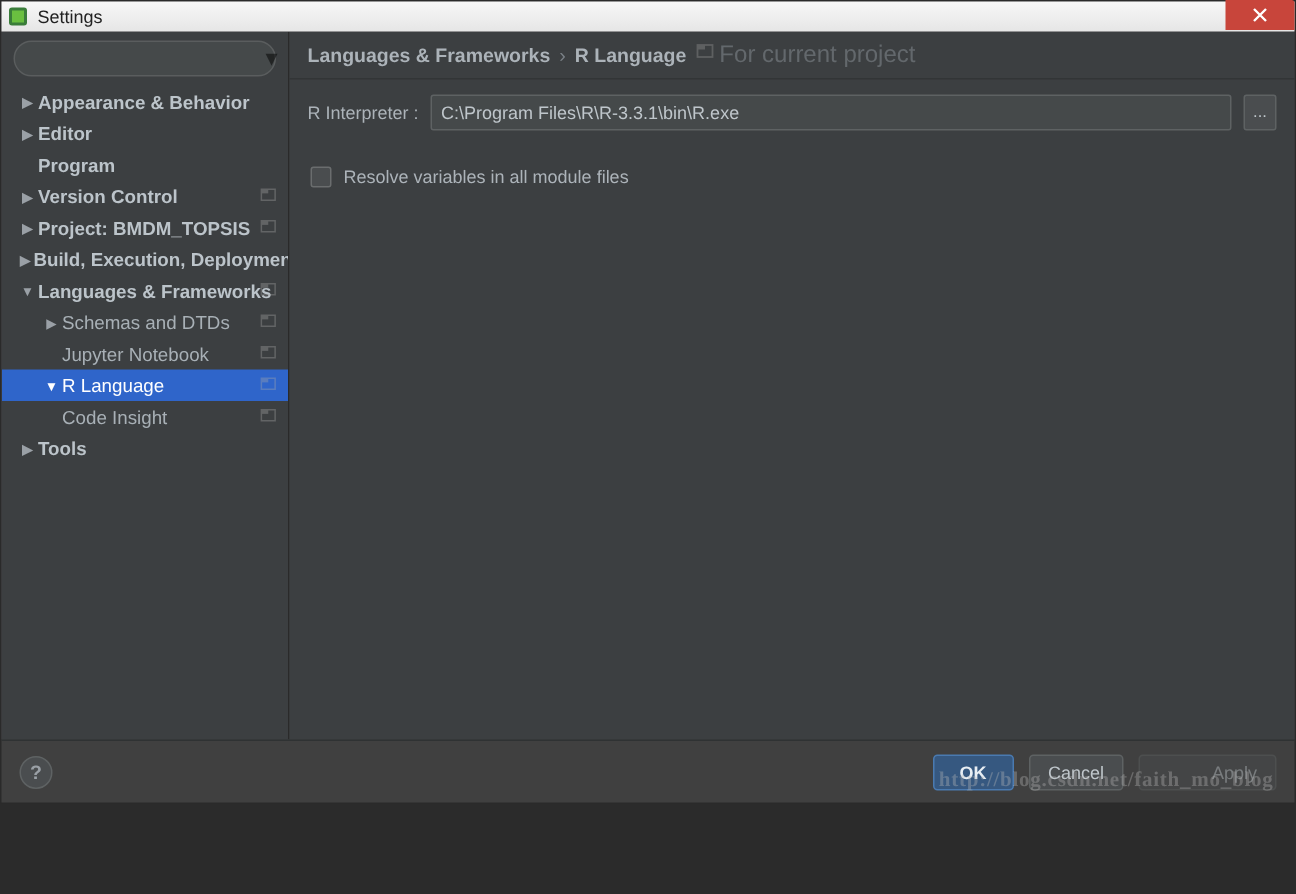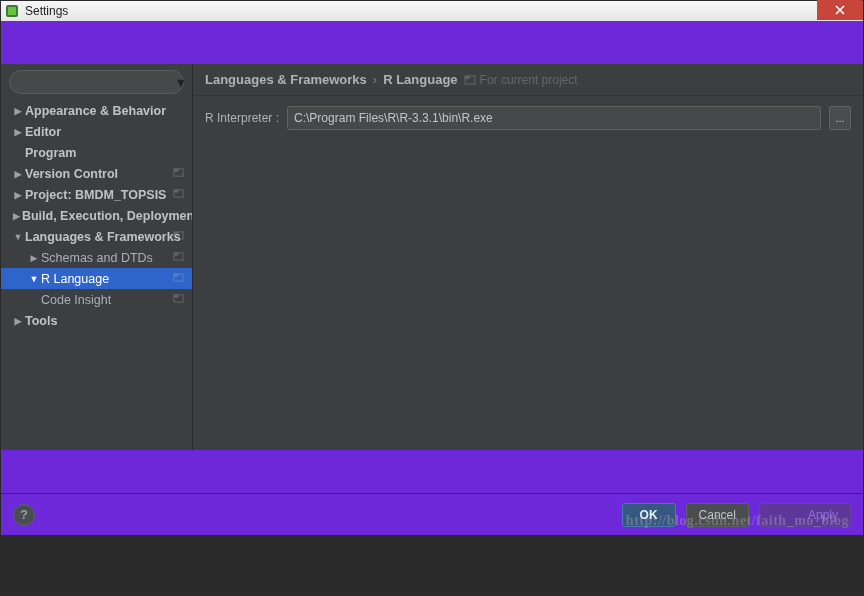--- a/index.html
+++ b/index.html
@@ -1,17 +1,17 @@
 <!DOCTYPE html>
 <html><head>
 <meta charset="utf-8">
 <style>
   * { box-sizing: border-box; margin: 0; padding: 0; font-family: "Segoe UI", Arial, sans-serif; }
   html, body { width: 864px; height: 596px; overflow: hidden; background: #2b2b2b; }
-  .window { width: 864px; height: 536px; display: flex; flex-direction: column; background: #6d28d9; border: 1px solid #2a2a2a; gap: 43px; }
+  .window { width: 864px; height: 536px; display: flex; flex-direction: column; background: #404040; border: 1px solid #2a2a2a; }
   .titlebar { height: 20px; background: linear-gradient(#f7f7f7,#e6e6e6); display: flex; align-items: center; font-size: 12px; color: #222; position: relative; }
   .titlebar .icon-sq { width: 14px; height: 14px; margin: 0 6px 0 4px; display:inline-flex; align-items:center; justify-content:center; }
   .titlebar .close { position: absolute; right: 0; top: -1px; width: 46px; height: 20px; background: #c8453b; display:flex; align-items:center; justify-content:center; color:#fff; border-top-right-radius:2px; }
   .titlebar .close svg { width:10px; height:10px; }
   .body { flex:1; display:flex; background:#3c3f41; overflow:hidden; }
   .sidebar { width: 192px; background:#3c3f41; border-right:1px solid #2a2a2a; display:flex; flex-direction:column; }
   .searchbox { margin: 6px 8px 6px 8px; height:24px; background:#45494a; border:1px solid #5a5d5e; border-radius:12px; display:flex; align-items:center; padding:0 8px; }
   .searchbox svg { width:12px; height:12px; opacity:.7; }
   .searchbox input { flex:1; background:transparent; border:none; outline:none; color:#bbb; font-size:12px; margin-left:4px; }
   .searchbox .chev { opacity:.5; }
@@ -20,21 +20,21 @@
   .tree .item .arrow { width:10px; display:inline-flex; justify-content:center; margin-right:2px; font-size:9px; color:#9aa0a6; }
   .tree .item.bold { font-weight:600; color:#bcc4ca; }
   .tree .item.lvl1 { padding-left:28px; }
   .tree .item.lvl2 { padding-left:28px; }
   .tree .item.selected { background:#2f65ca; color:#fff; }
   .tree .item.selected .arrow { color:#fff; }
   .tree .item .badge { position:absolute; right:8px; opacity:.35; }
   .main { flex:1; display:flex; flex-direction:column; background:#3c3f41; }
   .crumbs { height:32px; display:flex; align-items:center; padding:0 12px; font-size:13px; color:#acb3b9; border-bottom:1px solid #323536; gap:6px; }
   .crumbs .sep { color:#7a8086; }
-  .crumbs .proj { color:#63686c; display:flex; align-items:center; gap:4px; font-size:12px; }
+  .crumbs .proj { color:#63686c; display:flex; gap:4px; font-size:16px; }
   .crumbs .proj svg { width:12px; height:12px; opacity:.45; }
   .form { padding:10px 12px; font-size:12px; color:#acb3b9; }
   .row { display:flex; align-items:center; gap:8px; margin-bottom:24px; }
   .row label { white-space:nowrap; }
   .textfield { flex:1; height:24px; background:#45494a; border:1px solid #5e6263; color:#bfc6cb; padding:0 6px; font-size:12px; border-radius:2px; }
   .browse { width:22px; height:24px; background:#4a4d4f; border:1px solid #5e6263; color:#bfc6cb; display:flex; align-items:center; justify-content:center; font-size:11px; border-radius:2px; }
   .chkrow { display:flex; align-items:center; gap:8px; padding-left:2px; }
   .chkbox { width:14px; height:14px; background:#4a4d4f; border:1px solid #6a6d6e; border-radius:2px; }
   .footer { height:42px; border-top:1px solid #2f3233; display:flex; align-items:center; padding:0 12px; gap:10px; justify-content:flex-end; position:relative; }
   .footer .help { position:absolute; left:12px; width:22px; height:22px; border-radius:50%; background:#4a4d4f; border:1px solid #5e6263; color:#9aa0a6; display:flex; align-items:center; justify-content:center; font-size:13px; font-weight:600; }
@@ -116,20 +116,28 @@
               </svg></span>
           </div>
           <div class="item lvl1">
             <span class="arrow">▶</span>
             <span>Schemas and DTDs</span>
             <span class="badge"><svg width="11" height="11" viewBox="0 0 12 12">
                 <rect x="1" y="2" width="10" height="8" fill="none" stroke="#aaa" stroke-width="1.1"></rect>
                 <rect x="1" y="2" width="5" height="3" fill="#aaa"></rect>
               </svg></span>
           </div>
+          <div class="item lvl1">
+            <span class="arrow"></span>
+            <span>Jupyter Notebook</span>
+            <span class="badge"><svg width="11" height="11" viewBox="0 0 12 12">
+                <rect x="1" y="2" width="10" height="8" fill="none" stroke="#aaa" stroke-width="1.1"></rect>
+                <rect x="1" y="2" width="5" height="3" fill="#aaa"></rect>
+              </svg></span>
+          </div>
           <div class="item lvl1 selected">
             <span class="arrow">▼</span>
             <span>R Language</span>
             <span class="badge"><svg width="11" height="11" viewBox="0 0 12 12">
                 <rect x="1" y="2" width="10" height="8" fill="none" stroke="#aaa" stroke-width="1.1"></rect>
                 <rect x="1" y="2" width="5" height="3" fill="#aaa"></rect>
               </svg></span>
           </div>
           <div class="item lvl2">
             <span class="arrow"></span>
@@ -159,20 +167,24 @@
           <span>For current project</span>
         </span>
       </div>
 
       <div class="form">
         <div class="row">
           <label>R Interpreter :</label>
           <input class="textfield" type="text" value="C:\Program Files\R\R-3.3.1\bin\R.exe" style="">
           <div class="browse">...</div>
         </div>
+        <div class="chkrow">
+          <div class="chkbox"></div>
+          <span>Resolve variables in all module files</span>
+        </div>
       </div>
     </div>
 
   </div>
 
   <div class="footer">
     <div class="help">?</div>
     <div class="btn primary">OK</div>
     <div class="btn">Cancel</div>
     <div class="btn disabled">Apply</div>

